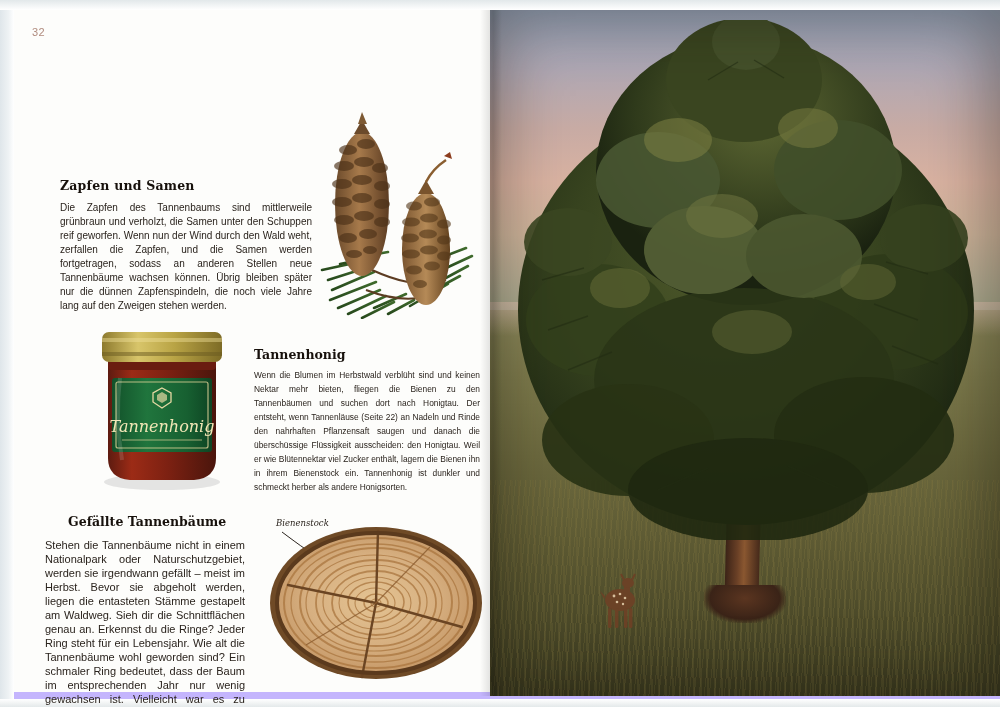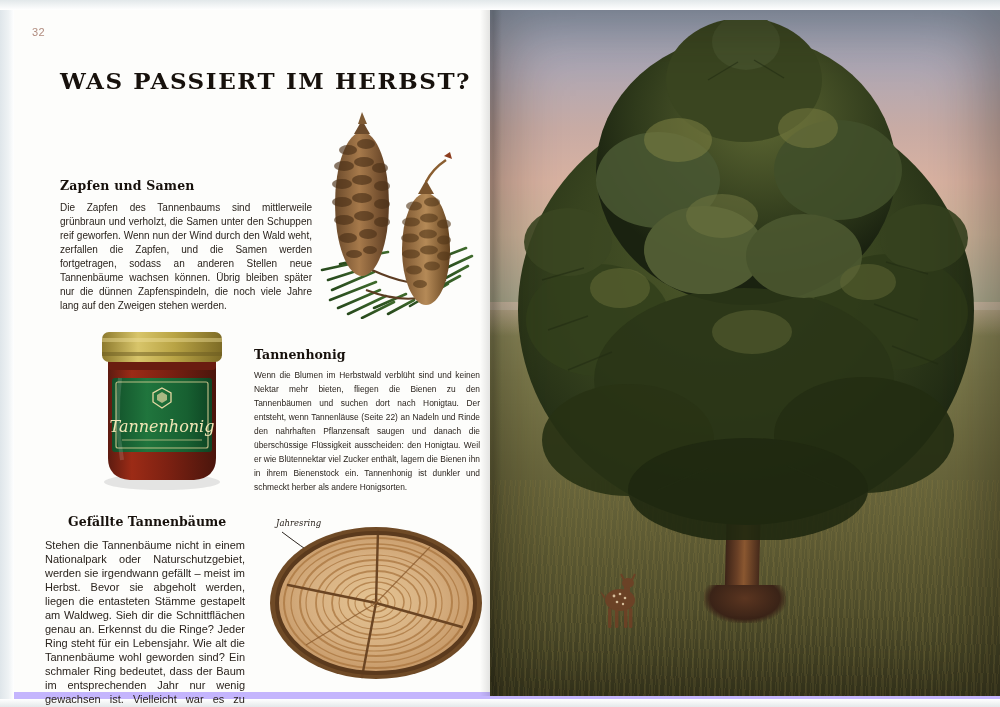--- a/index.html
+++ b/index.html
@@ -258,21 +258,20 @@
 <div id="page">
 
   <div class="edge-left"></div>
   <div class="edge-top"></div>
   <div class="edge-bottom"></div>
 
   <div class="left-page">
 
     <div class="page-number">32</div>
 
-    <h1 class="headline">WAS PASSIERT IM HERBST?</h1>
 
 
     <div class="cones">
       <svg width="170" height="225" viewBox="0 0 170 225" xmlns="http://www.w3.org/2000/svg">
         <defs>
           <linearGradient id="coneA" x1="0" y1="0" x2="1" y2="0">
             <stop offset="0%" stop-color="#6b4a2b"></stop>
             <stop offset="45%" stop-color="#a77a4b"></stop>
             <stop offset="100%" stop-color="#5c3c22"></stop>
           </linearGradient>
@@ -410,21 +409,21 @@
         <path d="M34 56 q-5 40 2 82" stroke="#ffffff" stroke-width="4" fill="none" opacity=".14"></path>
       </svg>
     </div>
 
     <h2 class="sub-honig">Tannenhonig</h2>
     <p class="body-honig">Wenn die Blumen im Herbstwald verblüht sind und keinen Nektar mehr bieten, fliegen die Bienen zu den Tannenbäumen und suchen dort nach Honigtau. Der entsteht, wenn Tannenläuse (Seite 22) an Nadeln und Rinde den nahrhaften Pflanzensaft saugen und danach die überschüssige Flüssigkeit ausscheiden: den Honigtau. Weil er wie Blütennektar viel Zucker enthält, lagern die Bienen ihn in ihrem Bienenstock ein. Tannenhonig ist dunkler und schmeckt herber als andere Honigsorten.</p>
 
     <h2 class="sub-gefaellt">Gefällte Tannenbäume</h2>
     <p class="body-gefaellt">Stehen die Tannenbäume nicht in einem Nationalpark oder Naturschutzgebiet, werden sie irgendwann gefällt – meist im Herbst. Bevor sie abgeholt werden, liegen die entasteten Stämme gestapelt am Waldweg. Sieh dir die Schnittflächen genau an. Erkennst du die Ringe? Jeder Ring steht für ein Lebensjahr. Wie alt die Tannenbäume wohl geworden sind? Ein schmaler Ring bedeutet, dass der Baum im entsprechenden Jahr nur wenig gewachsen ist. Vielleicht war es zu trocken oder zu heiß?</p>
 
-    <div class="caption-jahresring">Jahresring</div>
+    <div class="caption-jahresring">Bienenstock</div>
     <svg class="caption-leader" viewBox="0 0 70 42" xmlns="http://www.w3.org/2000/svg">
       <path d="M2 2 C18 14, 34 26, 56 38" stroke="#2a231d" stroke-width="1" fill="none"></path>
       <path d="M56 38 l-8 -1 l4 -5 z" fill="#2a231d"></path>
     </svg>
 
     <div class="rings">
       <svg width="228" height="160" viewBox="0 0 228 160" xmlns="http://www.w3.org/2000/svg">
         <defs>
           <radialGradient id="wood" cx="48%" cy="48%" r="58%">
             <stop offset="0%" stop-color="#e4c392"></stop>

